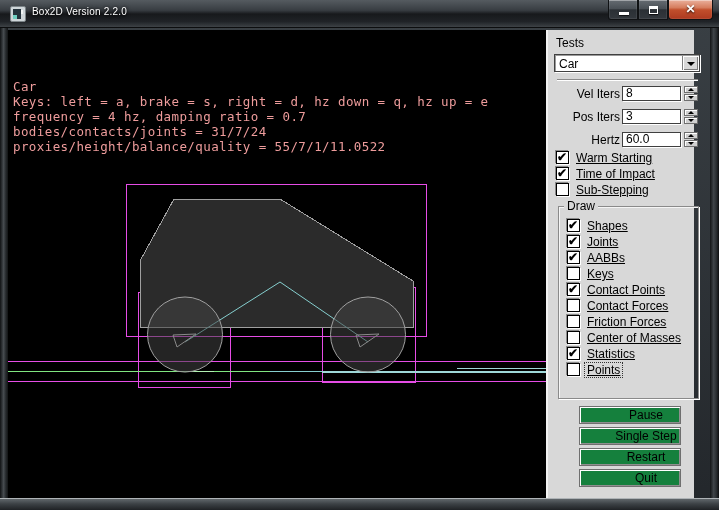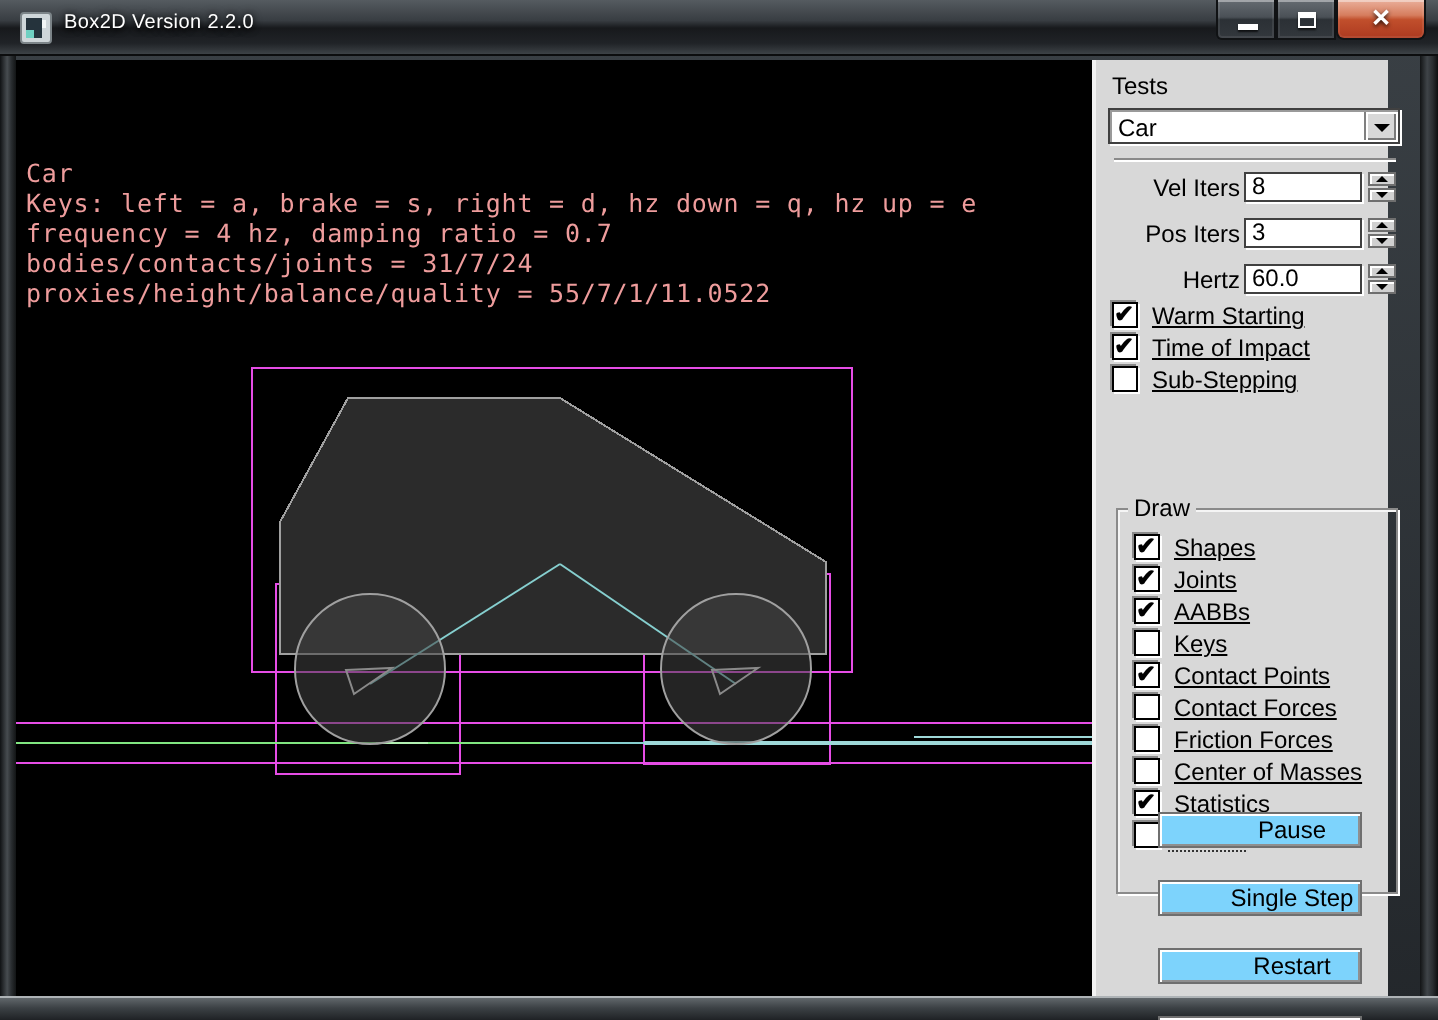--- a/index.html
+++ b/index.html
@@ -75,25 +75,25 @@
   .spin-up::after{top:1px;border-left:3px solid transparent;border-right:3px solid transparent;border-bottom:3px solid #000;}
   .spin-down::after{top:1px;border-left:3px solid transparent;border-right:3px solid transparent;border-top:3px solid #000;}
   .cb-section{position:absolute;left:8px;top:121px;}
   .cb-row{position:relative;height:13px;margin-bottom:3px;white-space:nowrap;}
   .cb{display:inline-block;vertical-align:top;width:13px;height:13px;background:#fff;
     border:1px solid #000;box-shadow:1px 1px 0 #fff, -1px -1px 0 #8a8a8a;position:relative;}
   .cb.on::after{content:"✔";position:absolute;left:0px;top:-2px;font-size:12px;font-weight:bold;color:#000;}
   .cb-label{margin-left:5px;font-size:12px;position:relative;top:0px;padding:0 2px;text-decoration:underline;}
   .cb-label.focused{outline:1px dotted #333;}
   .groupbox{position:absolute;left:10px;top:176px;width:141px;height:193px;
-    border:1px solid #8a8a8a;box-shadow:1px 1px 0 #ffffff, inset 1px 1px 0 #f5f5f5;margin-top:48px;}
+    border:1px solid #8a8a8a;box-shadow:1px 1px 0 #ffffff, inset 1px 1px 0 #f5f5f5;}
   .group-label{position:absolute;left:5px;top:-8px;background:#d8d8d8;padding:0 3px;}
   .group-cbs{position:absolute;left:8px;top:12px;}
   .btn-section{position:absolute;left:31px;top:376px;}
-  .push-btn{width:102px;height:18px;margin-bottom:16px;background:#7dd3fc;
+  .push-btn{width:102px;height:18px;margin-bottom:3px;background:#15803d;
     border:1px solid #6f6f6f;box-shadow:inset 1px 1px 0 #ffffff,inset -1px -1px 0 #8f8f8f;
     text-align:center;font-size:12px;line-height:16px;color:#000;padding-left:32px;}
 </style>
 </head>
 <body>
 
 <div class="window">
 
   <div class="titlebar">
     <span class="app-icon">

